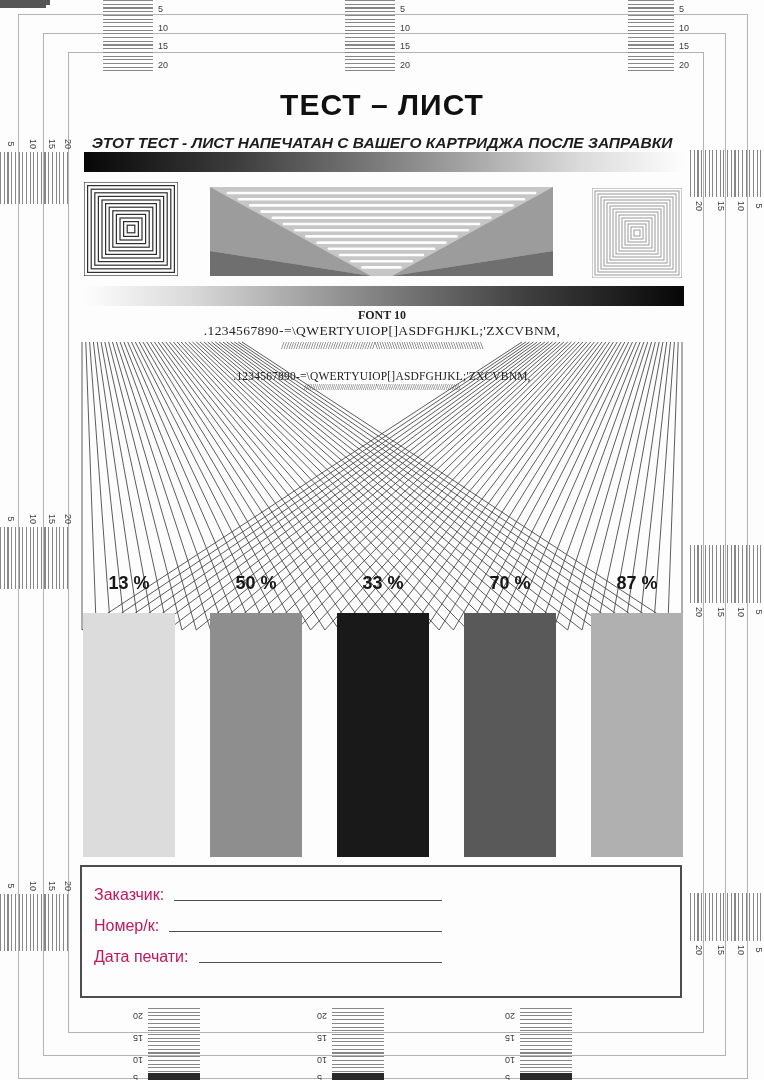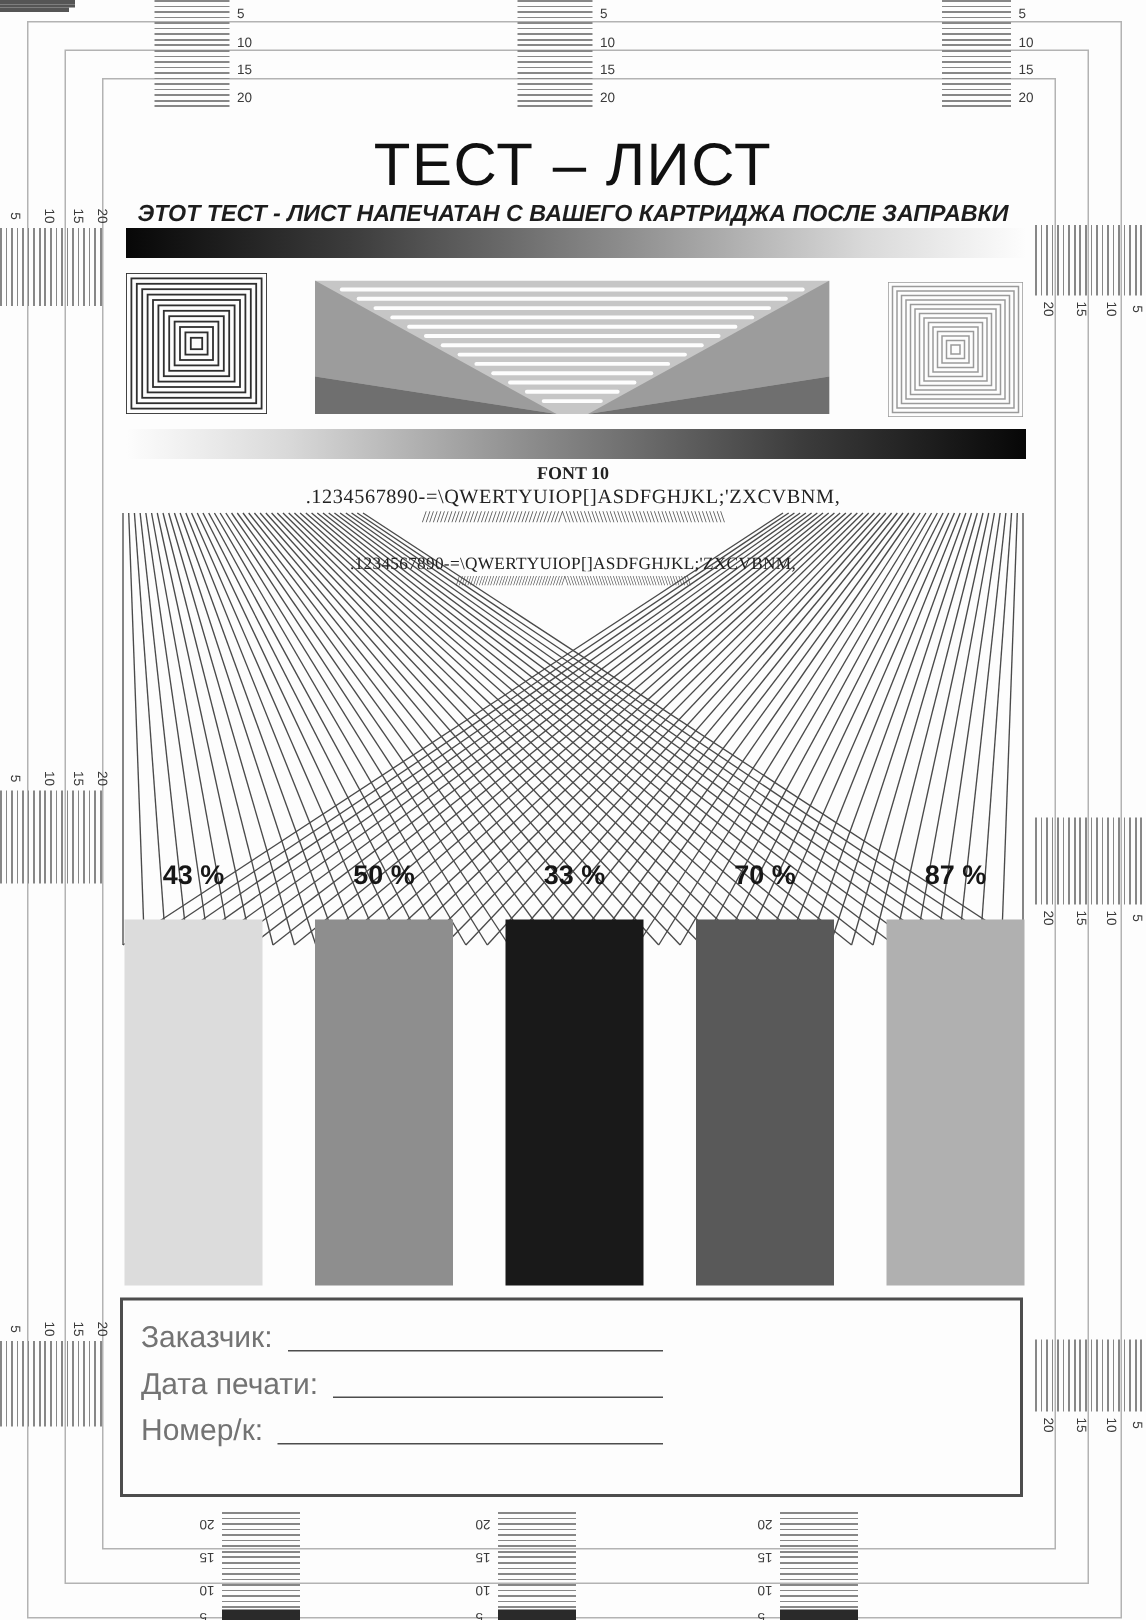--- a/index.html
+++ b/index.html
@@ -2,37 +2,37 @@
 <html><head>
 <meta charset="utf-8">
 <style>
   html,body{margin:0;padding:0;}
   body{
     width:764px;height:1080px;position:relative;overflow:hidden;
     background:#fdfdfd;font-family:"Liberation Sans",sans-serif;color:#1a1a1a;
   }
   .abs{position:absolute;}
   .frame{position:absolute;border:1px solid #b3b3b3;pointer-events:none;}
-  .title{left:0;right:0;top:88px;text-align:center;font-size:40px;font-weight:normal;letter-spacing:1px;color:#101010;}
+  .title{left:0;right:0;top:88px;text-align:center;font-size:30px;font-weight:bold;letter-spacing:1px;color:#101010;}
   .subtitle{left:0;right:0;top:134px;text-align:center;font-size:15.5px;font-weight:600;color:#1d1d1d;font-style:italic;}
   .grad{left:84px;width:600px;height:20px;}
   .serifblk{left:0;right:0;text-align:center;font-family:"Liberation Serif",serif;color:#222;}
   .fname{font-weight:bold;}
   .slashline{color:#4c4c4c;letter-spacing:-0.6px;}
   .stripes-h{position:absolute;background:repeating-linear-gradient(to bottom,#878787 0 1.1px,rgba(0,0,0,0) 1.1px 3.7px);}
   .stripes-v{position:absolute;background:repeating-linear-gradient(to right,#878787 0 1.1px,rgba(0,0,0,0) 1.1px 3.7px);}
   .rlabel{position:absolute;font-size:9px;color:#3a3a3a;line-height:10px;white-space:nowrap;}
   .rot90{transform:rotate(90deg);transform-origin:center;}
   .rot180{transform:rotate(180deg);transform-origin:center;}
   .graybar-label{position:absolute;font-size:18px;font-weight:bold;text-align:center;color:#161616;}
   .graybar{position:absolute;}
   .form{position:absolute;left:80px;top:865px;width:602px;height:133px;border:2px solid #4d4d4d;background:#fdfdfd;box-sizing:border-box;}
   .form-rows{position:absolute;left:12px;top:6px;width:348px;}
   .form-row{height:31px;display:flex;align-items:flex-end;}
-  .form-label{font-size:20px;color:#737373;padding-right:10px;white-space:nowrap;margin-top:45px;}
+  .form-label{font-size:16px;color:#be185d;padding-right:10px;white-space:nowrap;margin-top:45px;}
   .form-underline{flex:1;border-bottom:1.6px solid #4d4d4d;margin-bottom:3px;height:0;}
   .botbar{position:absolute;background:#2a2a2a;}
   svg{display:block;}
 </style>
 </head>
 <body>
 
 <div class="frame" style="left:18px;top:14px;width:728px;height:1063px;"></div>
 <div class="frame" style="left:43px;top:33px;width:681px;height:1021px;"></div>
 <div class="frame" style="left:68px;top:52px;width:634px;height:979px;"></div>
@@ -266,40 +266,40 @@
   <div class="fname" style="font-size:12px;">FONT 10</div>
   <div style="font-size:13.5px;letter-spacing:.4px;">.1234567890-=\QWERTYUIOP[]ASDFGHJKL;'ZXCVBNM,</div>
   <div class="slashline" style="font-size:11px;">//////////////////////////////////////\\\\\\\\\\\\\\\\\\\\\\\\\\\\\\\\\\\\\\\\\\\\</div>
 </div>
 <div class="abs serifblk" style="top:370px;">
   <div style="font-size:11.5px;letter-spacing:.2px;">.1234567890-=\QWERTYUIOP[]ASDFGHJKL;'ZXCVBNM,</div>
   <div class="slashline" style="font-size:9px;">//////////////////////////////////////\\\\\\\\\\\\\\\\\\\\\\\\\\\\\\\\\\\\\\\\\\\\</div>
 </div>
 
 <div id="bars" class="abs" style="left:0;top:0;width:764px;height:1080px;">
-    <div class="graybar-label" style="left: 83px; top: 573px; width: 92px;">43 %</div>
+    <div class="graybar-label" style="left: 83px; top: 573px; width: 92px;">13 %</div>
     <div class="graybar" style="left: 83px; top: 613px; width: 92px; height: 244px; background: rgb(220, 220, 220);"></div>
     <div class="graybar-label" style="left: 210px; top: 573px; width: 92px;">50 %</div>
     <div class="graybar" style="left: 210px; top: 613px; width: 92px; height: 244px; background: rgb(142, 142, 142);"></div>
     <div class="graybar-label" style="left: 337px; top: 573px; width: 92px;">33 %</div>
     <div class="graybar" style="left: 337px; top: 613px; width: 92px; height: 244px; background: rgb(25, 25, 25);"></div>
     <div class="graybar-label" style="left: 464px; top: 573px; width: 92px;">70 %</div>
     <div class="graybar" style="left: 464px; top: 613px; width: 92px; height: 244px; background: rgb(89, 89, 89);"></div>
     <div class="graybar-label" style="left: 591px; top: 573px; width: 92px;">87 %</div>
     <div class="graybar" style="left: 591px; top: 613px; width: 92px; height: 244px; background: rgb(176, 176, 176);"></div>
   </div>
 
 <div class="form">
   <div id="form-rows" class="form-rows">
       <div class="form-row">
         <div class="form-label">Заказчик:</div>
         <div class="form-underline"></div>
       </div>
       <div class="form-row">
-        <div class="form-label">Дата печати:</div>
+        <div class="form-label">Номер/к:</div>
         <div class="form-underline"></div>
       </div>
       <div class="form-row">
-        <div class="form-label">Номер/к:</div>
+        <div class="form-label">Дата печати:</div>
         <div class="form-underline"></div>
       </div>
     </div>
 </div>
 
 </body></html>

